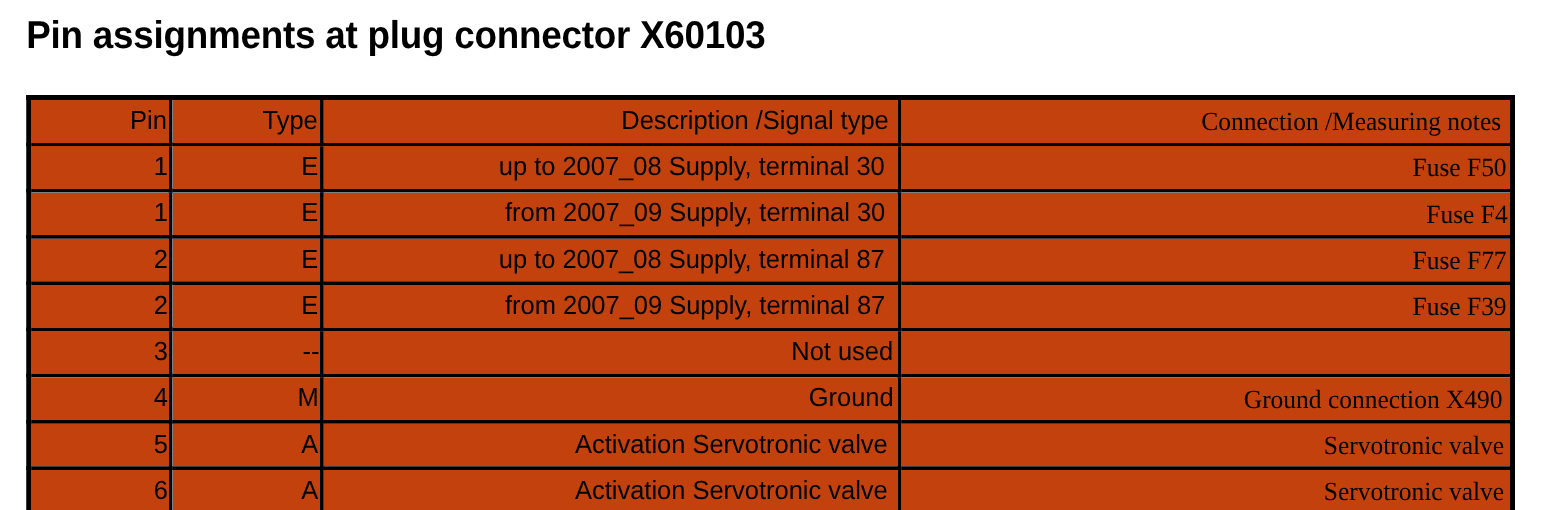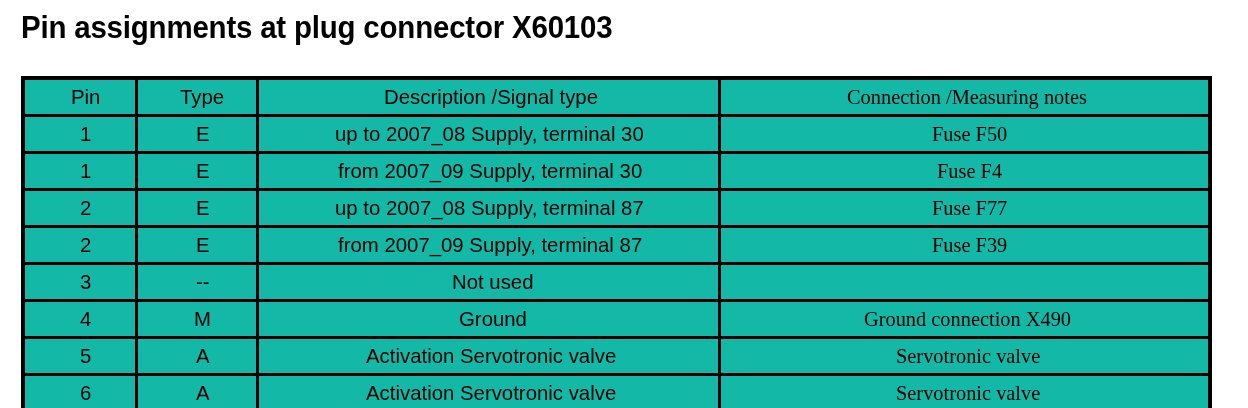--- a/index.html
+++ b/index.html
@@ -58,28 +58,28 @@
 
   table.pin-table th,
   table.pin-table td {
     border-top: 3px solid #000000;
     border-bottom: 3px solid #000000;
     border-right: 3px solid #000000;
     border-left: 0;
     height: 34px;
     padding: 0 0 0 13px;
     margin: 0;
-    text-align: center;
+    text-align: right;
     vertical-align: middle;
     font-size: 21px;
     font-weight: normal;
     line-height: 24px;
     white-space: nowrap;
     overflow: hidden;
-    background: #14b8a6;
+    background: #c2410c;
     transform: scaleX(1);
   }
 
   table.pin-table th.last-col,
   table.pin-table td.last-col {
     border-right: 0;
     font-family: Liberation Serif, serif;
   }
 
   table.pin-table tr:first-child th {

